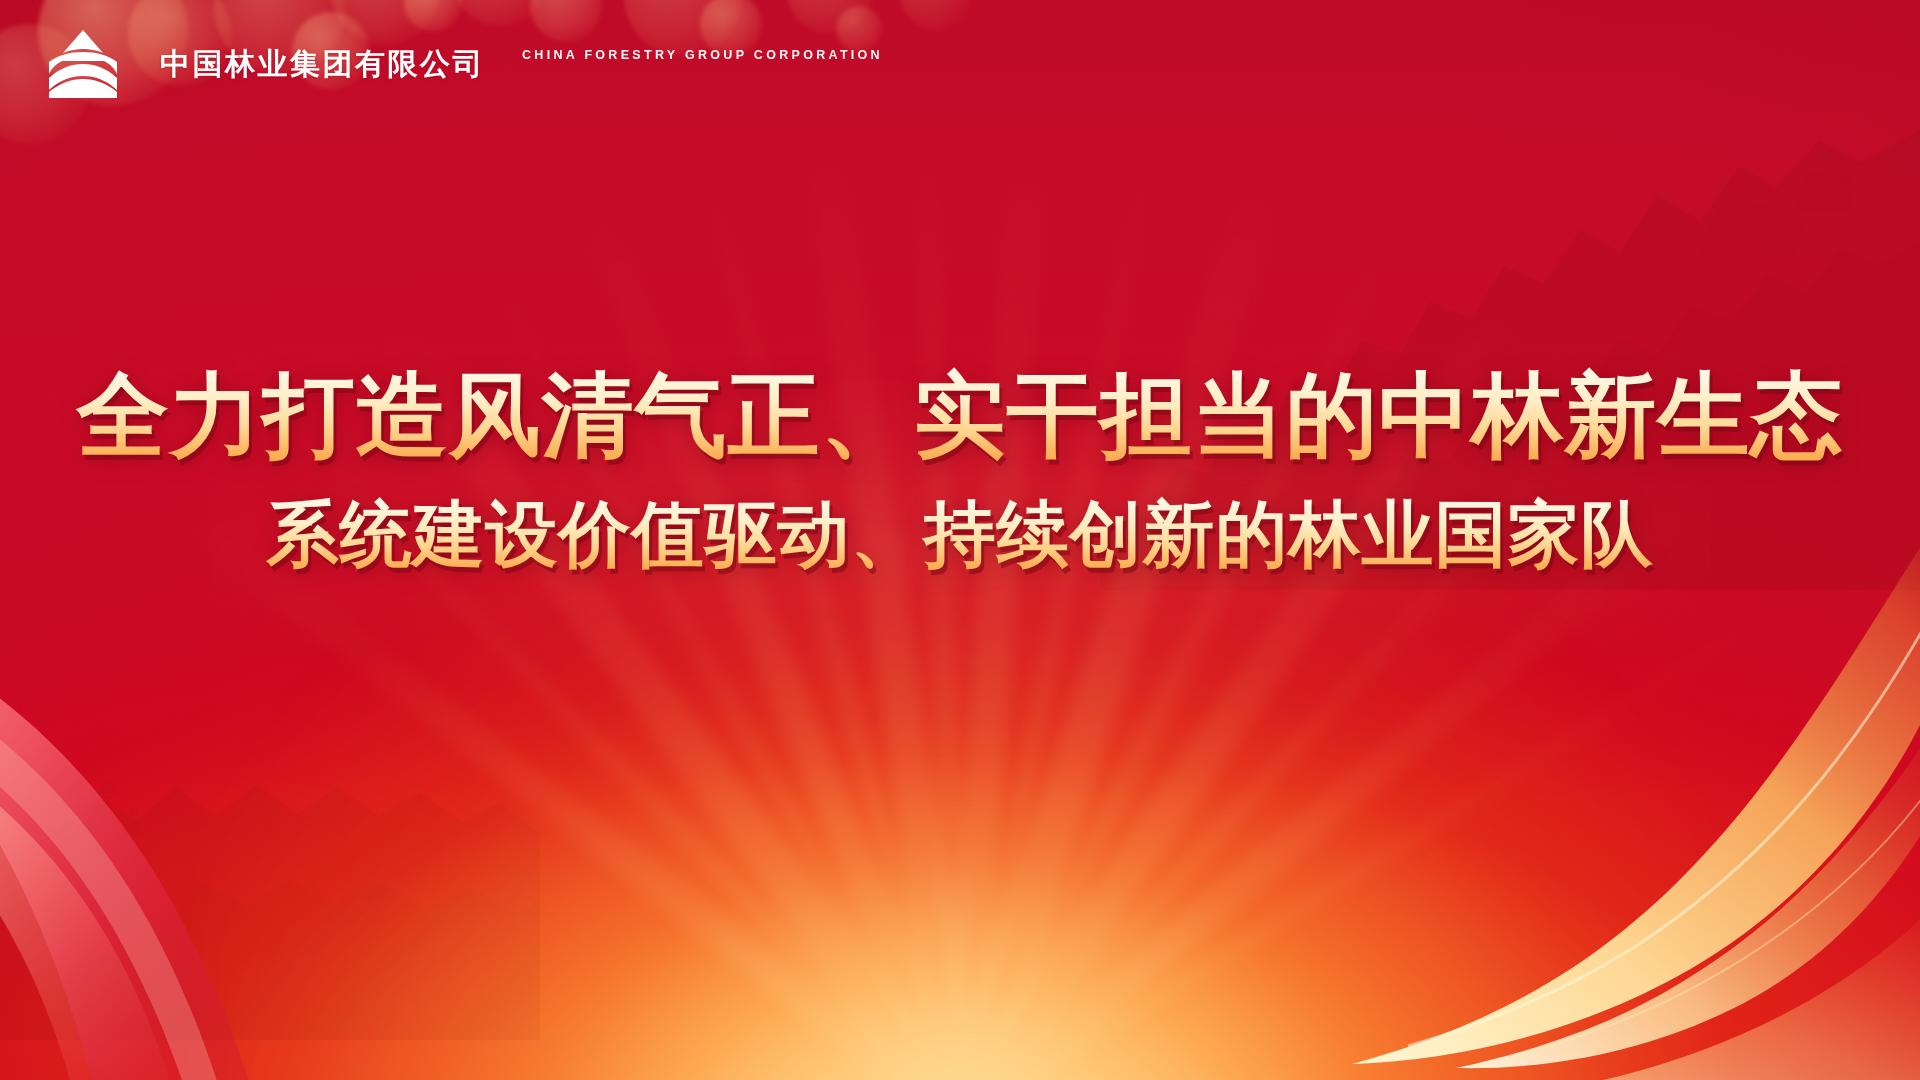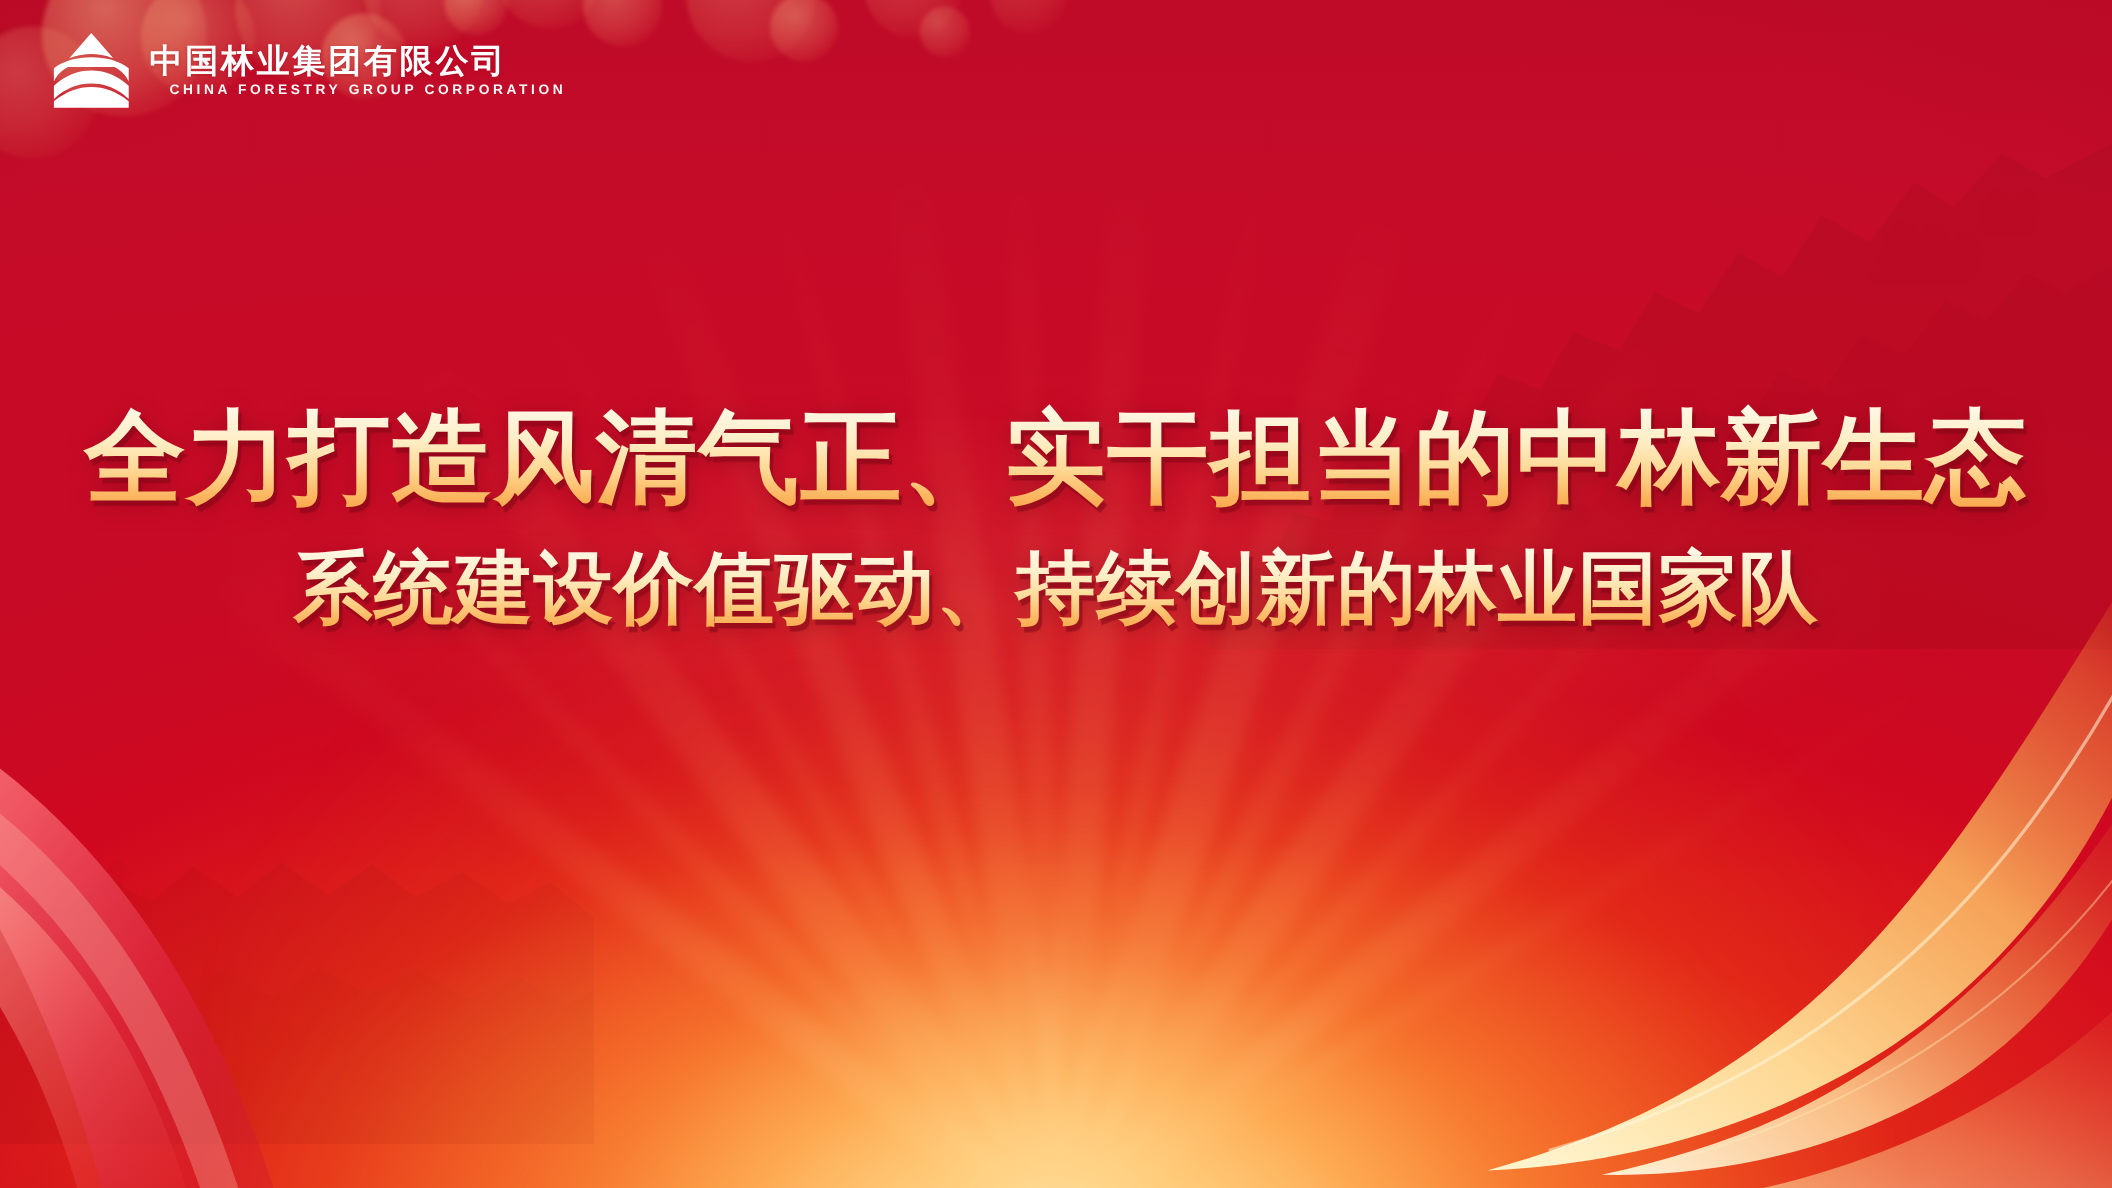--- a/index.html
+++ b/index.html
@@ -117,21 +117,21 @@
   
   .logo-block {
     position: absolute;
     left: 46px; top: 28px;
     display: flex;
     align-items: center;
     gap: 16px;
     z-index: 6;
   }
   .logo-mark { width: 74px; height: 72px; flex: 0 0 auto; }
-  .logo-text { display: flex; flex-direction: column; gap: 4px; }
+  .logo-text { display: flex; flex-direction: row; gap: 19px; margin-left: 24px; }
   .logo-cn {
     color: #ffffff;
     font-size: 30px;
     font-weight: 700;
     letter-spacing: 2.5px;
     line-height: 1;
     white-space: nowrap;
     text-shadow: 0 1px 3px rgba(140,6,20,.35);
   }
   .logo-en {

